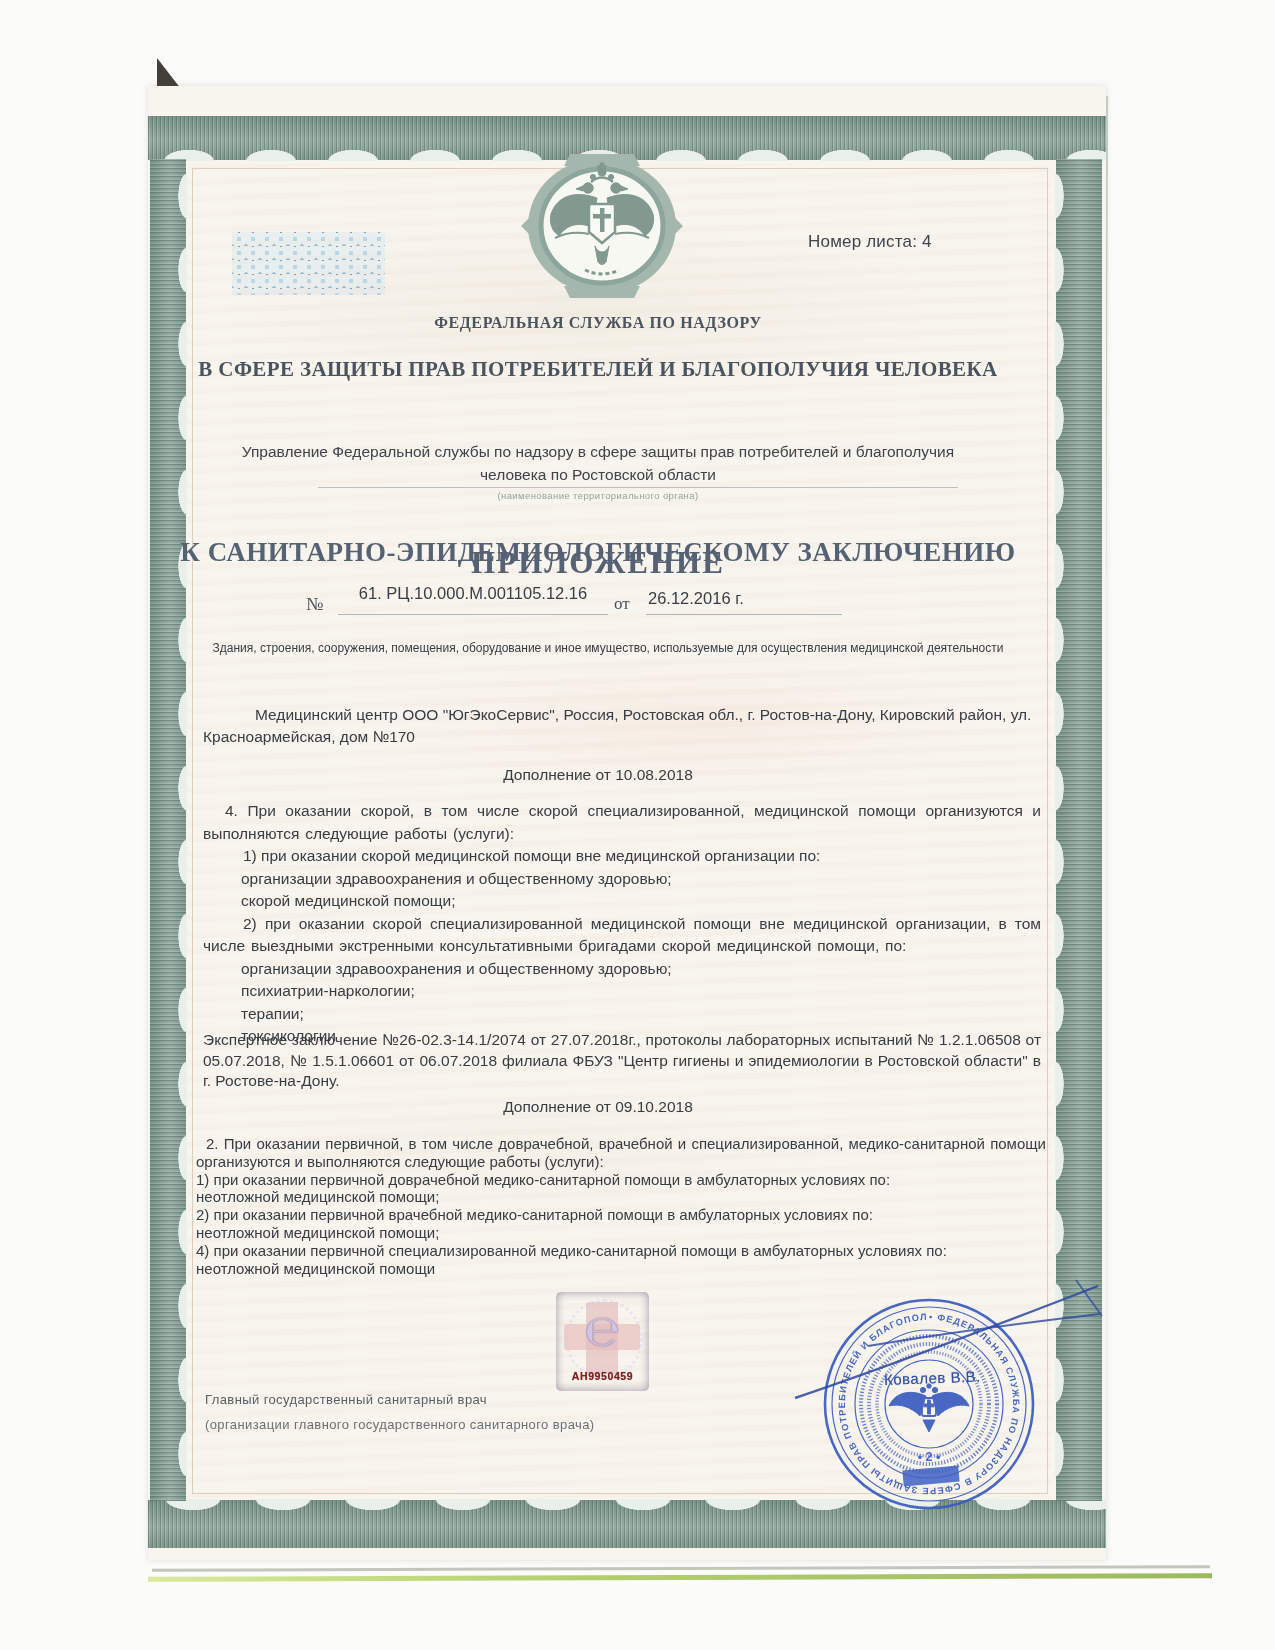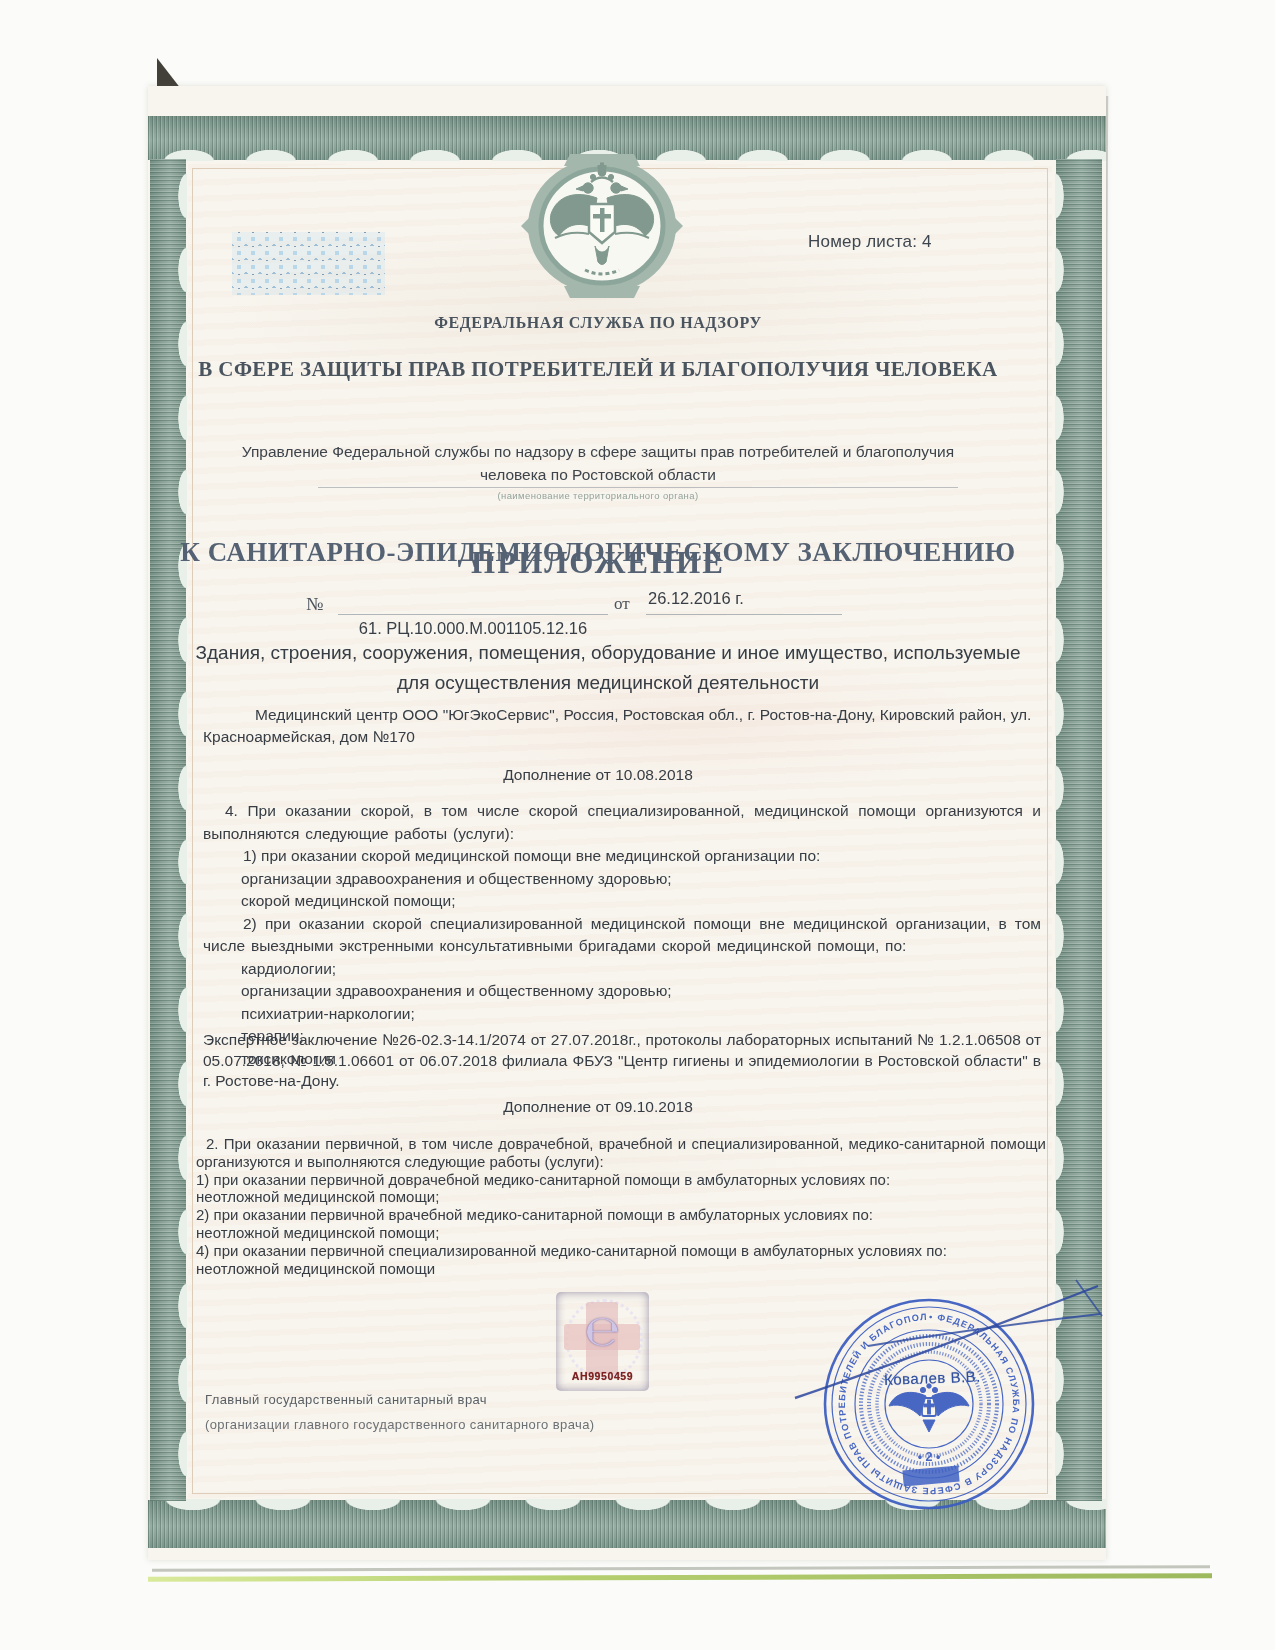--- a/index.html
+++ b/index.html
@@ -79,27 +79,27 @@
   .dept1{top:357px;}
   .dept2{top:380px;}
   .dept-underline{left:170px;top:401px;width:640px;height:1px;background:#a3a7ab;opacity:.7;}
   .dept-caption{left:10px;top:404px;width:880px;text-align:center;font-size:9.5px;color:#93a39a;letter-spacing:.4px;}
 
   .doc-title{left:10px;width:880px;text-align:center;font-family:"Liberation Serif",serif;
     font-weight:bold;color:#556274;}
   .doc-title1{top:417px;font-size:31px;letter-spacing:2px;margin-top:42px;}
   .doc-title2{top:451px;font-size:27px;letter-spacing:.5px;}
   .num-label{left:158px;top:508px;font-family:"Liberation Serif",serif;font-size:18px;color:#4a525c;}
-  .num-value{left:200px;top:533px;width:250px;text-align:center;font-size:16.5px;color:#373e46;}
+  .num-value{left:200px;top:498px;width:250px;text-align:center;font-size:16.5px;color:#373e46;}
   .num-line1{left:190px;top:528px;width:270px;height:1px;background:#9aa0a6;opacity:.75;}
   .ot-label{left:466px;top:508px;font-family:"Liberation Serif",serif;font-size:17px;color:#4a525c;}
   .date-value{left:500px;top:503px;width:190px;font-size:16.5px;color:#373e46;}
   .num-line2{left:498px;top:528px;width:196px;height:1px;background:#9aa0a6;opacity:.75;}
 
-  .subject{left:35px;top:552px;width:850px;text-align:center;font-size:19px;line-height:30px;color:#363d44;}
+  .subject{left:35px;top:552px;width:850px;text-align:center;font-size:12px;line-height:21px;color:#363d44;}
 
   .facility{left:55px;top:618px;width:838px;font-size:15.5px;line-height:22px;color:#363d44;text-indent:52px;}
 
   .supp-heading{left:10px;width:880px;text-align:center;font-size:15.5px;color:#363d44;}
   .supp1-heading{top:680px;}
   .supp2-heading{top:1012px;}
 
   .body-block{left:55px;width:838px;color:#373d44;}
   .supp1-block{top:714px;font-size:15.5px;line-height:22.5px;}
   .supp1-block p{margin:0;}
@@ -211,21 +211,20 @@
   <div class="abs subject">Здания, строения, сооружения, помещения, оборудование и иное имущество, используемые для осуществления медицинской деятельности</div>
   <div class="abs facility">Медицинский центр ООО "ЮгЭкоСервис", Россия, Ростовская обл., г. Ростов-на-Дону, Кировский район, ул. Красноармейская, дом №170</div>
 
   <div class="abs supp-heading supp1-heading">Дополнение от 10.08.2018</div>
   <div class="abs body-block supp1-block">
     <p class="ind-par">4. При оказании скорой, в том числе скорой специализированной, медицинской помощи организуются и выполняются следующие работы (услуги):</p>
     <p class="ind-num">1) при оказании скорой медицинской помощи вне медицинской организации по:</p>
     <p class="ind-sub">организации здравоохранения и общественному здоровью;</p>
     <p class="ind-sub">скорой медицинской помощи;</p>
     <p class="ind-num" style="text-align:justify;word-spacing:1.5px;">2) при оказании скорой специализированной медицинской помощи вне медицинской организации, в том числе выездными экстренными консультативными бригадами скорой медицинской помощи, по:</p>
-    <p class="ind-sub">кардиологии;</p>
     <p class="ind-sub">организации здравоохранения и общественному здоровью;</p>
     <p class="ind-sub">психиатрии-наркологии;</p>
     <p class="ind-sub">терапии;</p>
     <p class="ind-sub">токсикологии</p>
   </div>
 
   <div class="abs body-block expert-block">Экспертное заключение №26-02.3-14.1/2074  от 27.07.2018г., протоколы лабораторных испытаний № 1.2.1.06508 от 05.07.2018, № 1.5.1.06601 от 06.07.2018 филиала ФБУЗ "Центр гигиены и эпидемиологии в Ростовской области" в г. Ростове-на-Дону.</div>
 
   <div class="abs supp-heading supp2-heading">Дополнение от 09.10.2018</div>
   <div class="abs body-block supp2-block">

